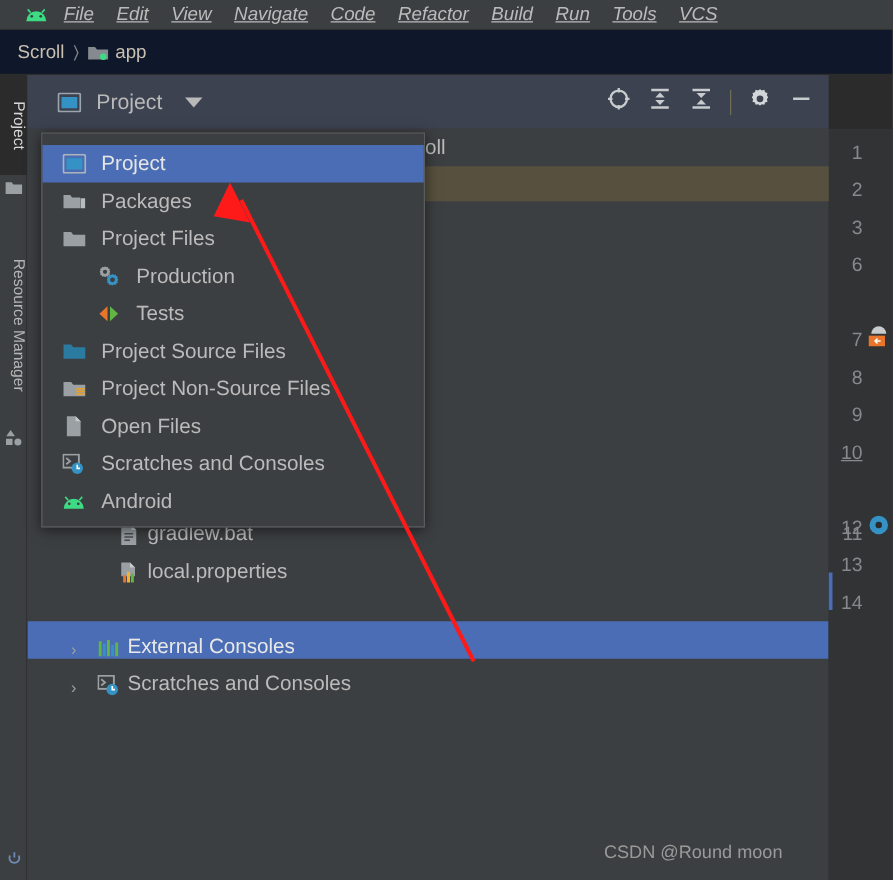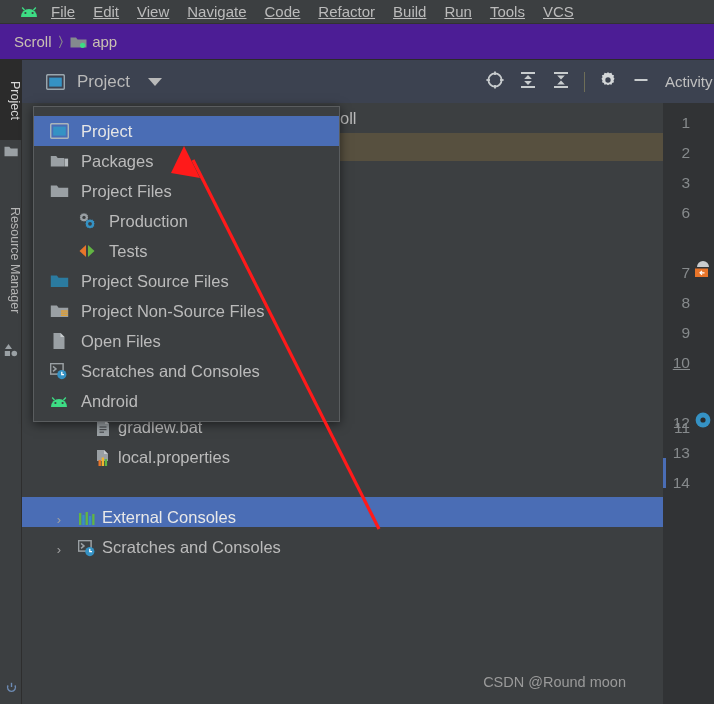--- a/index.html
+++ b/index.html
@@ -15,26 +15,26 @@
   .menubar {
     position: absolute; left: 0; top: 0; width: 714px; height: 24px;
     background: #3c3f41; display: flex; align-items: center;
     border-bottom: 1px solid #323232;
   }
   .studio-logo { width: 26px; height: 20px; display:flex; align-items:center; justify-content:center; margin-left: 16px; }
   .menu-item {
     color: #bbbbbb; font-size: 15px; padding: 0 9px; line-height: 22px;
     white-space: nowrap; letter-spacing: 0px;
   }
-  .menu-item .mn { text-decoration: underline; }
+  .menu-item .mn { text-decoration: underline; font-style: italic; }
 
   
   .breadcrumb-bar {
     position: absolute; left: 0; top: 24px; width: 714px; height: 36px;
-    background: #4c1d95; display: flex; align-items: center; padding-left: 14px;
+    background: #0f172a; display: flex; align-items: center; padding-left: 14px;
     border-bottom: 1px solid #2b2b2b;
   }
   .crumb-text { color: #c9c0b2; font-size: 15px; }
   .crumb-sep { color: #8a8a8a; font-size: 14px; margin: 0 7px; }
   .crumb-icon { margin-right: 5px; display:flex; align-items:center; }
 
   
   .leftstrip {
     position: absolute; left: 0; top: 60px; width: 22px; height: 644px;
     background: #3c3f41; border-right: 1px solid #2e2e2e;
@@ -416,23 +416,20 @@
           <circle cx="13.6" cy="8" r="1.1" fill="#3c3f41"></circle>
           <line x1="3.2" y1="2.5" x2="5.6" y2="5.2" stroke="#3ddc84" stroke-width="1.3"></line>
           <line x1="16.8" y1="2.5" x2="14.4" y2="5.2" stroke="#3ddc84" stroke-width="1.3"></line>
         </svg>
       </span>
       <span class="dd-label">Android</span>
     </div>
   </div>
 
   <div class="editor">
-    <div class="ed-tabbar">
-      <span>Activity</span>
-    </div>
     <div class="ed-gutter">
       <div class="ln" style="top:11px;">1</div>
       <div class="ln" style="top:41px;">2</div>
       <div class="ln" style="top:71px;">3</div>
       <div class="ln" style="top:101px;">6</div>
       <div class="ln" style="top:161px;">7</div>
       <div class="ln" style="top:191px;">8</div>
       <div class="ln" style="top:221px;">9</div>
       <div class="ln" style="top:251px;text-decoration:underline;">10</div>
       <div class="ln" style="top:281px;margin-top:35px;">11</div>

